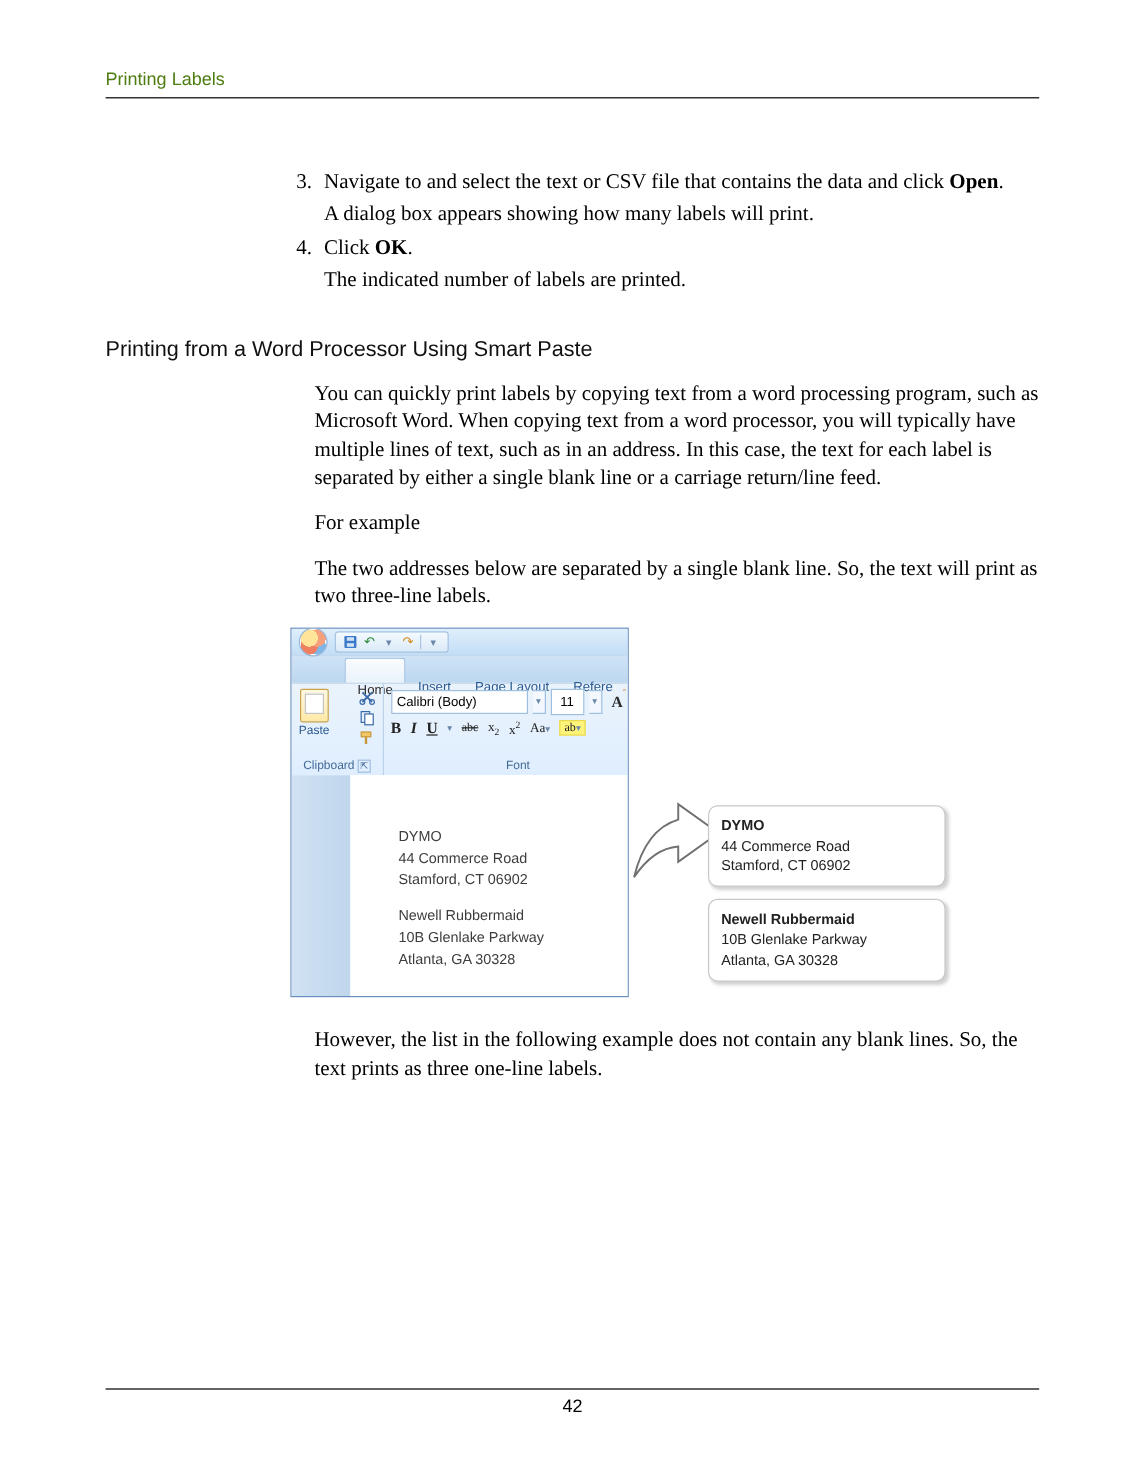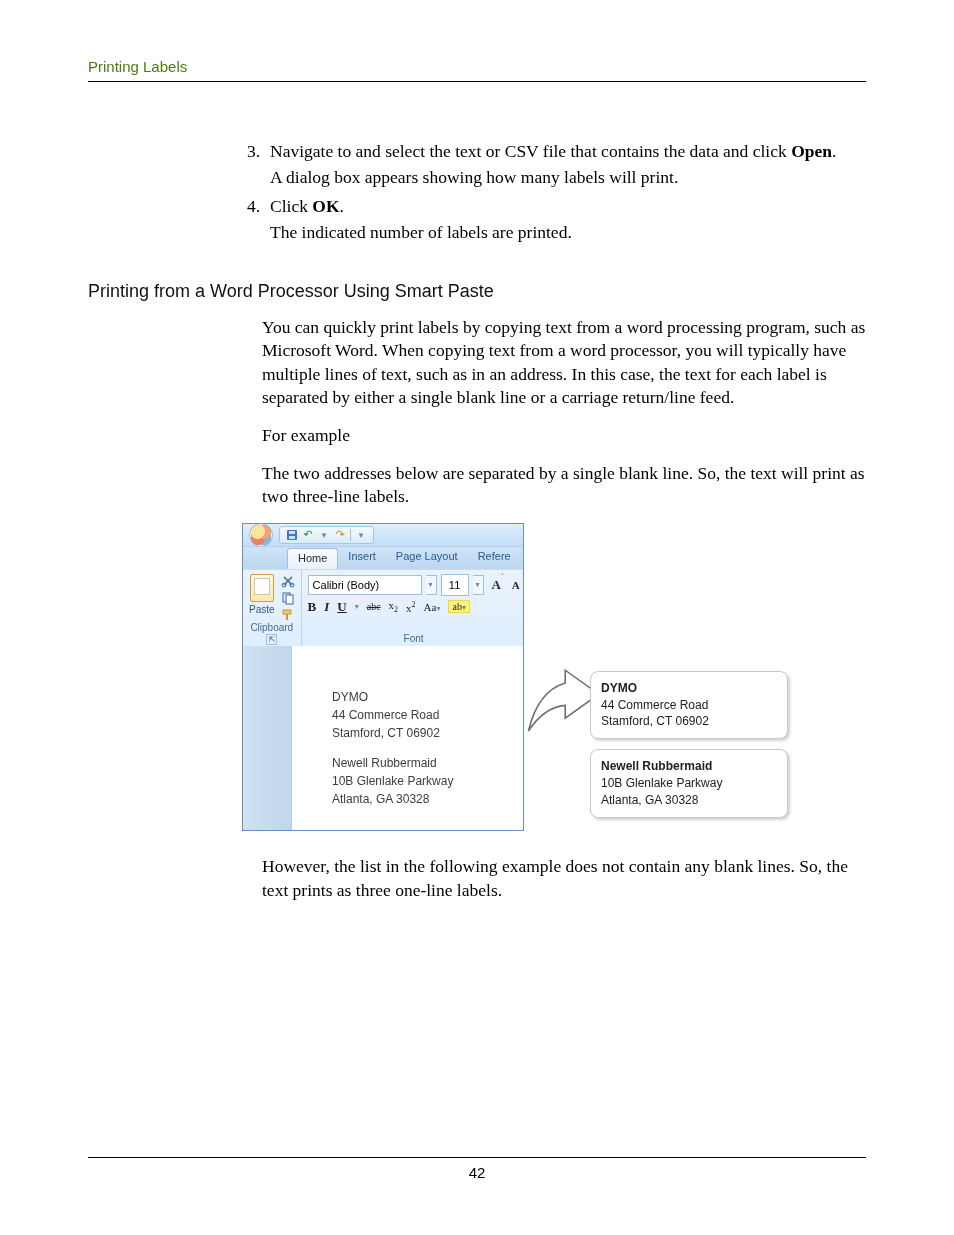--- a/index.html
+++ b/index.html
@@ -125,21 +125,21 @@
   .qat .ic.small { font-size:9px; color:#6b88a9; }
 
   .word .tabs {
     display: flex;
     height: 22px;
     background: linear-gradient(#cfe3f6,#bcd7ef);
     border-top: 1px solid #b7cfe9;
     font-size: 11px;
   }
   .word .tabs .tab {
-    padding: 3px 10px 0 10px;
+    padding: 20px 10px 0 10px;
     color: #2a5a93;
   }
   .word .tabs .tab.active {
     background: linear-gradient(#f9fcff,#eaf3fb);
     border: 1px solid #9fbfe0;
     border-bottom: none;
     border-radius: 3px 3px 0 0;
     color: #2a2a2a;
     margin-top: 1px;
   }
@@ -180,21 +180,21 @@
     position: relative;
   }
   .clipboard-grp .paste .paste-icon::before {
     content:"";
     position:absolute; left:3px; top:3px; right:3px; bottom:6px;
     background:#fff; border:1px solid #c4c4c4;
   }
   .clipboard-grp .side {
     display:flex; flex-direction:column; gap:3px; margin-left:4px;
   }
-  .clipboard-grp .row1 { display:flex; gap:2px; }
+  .clipboard-grp .row1 { display:flex; gap:20px; }
   .mini-ic { width:14px; height:14px; color:#3a6aa8; }
 
   .font-grp { flex:1; }
   .font-grp .row {
     display:flex; align-items:center; gap:4px; height:22px;
   }
   .font-grp input.fontname {
     width: 104px; height:18px;
     border:1px solid #9fbfe0;
     font-size:11px;

